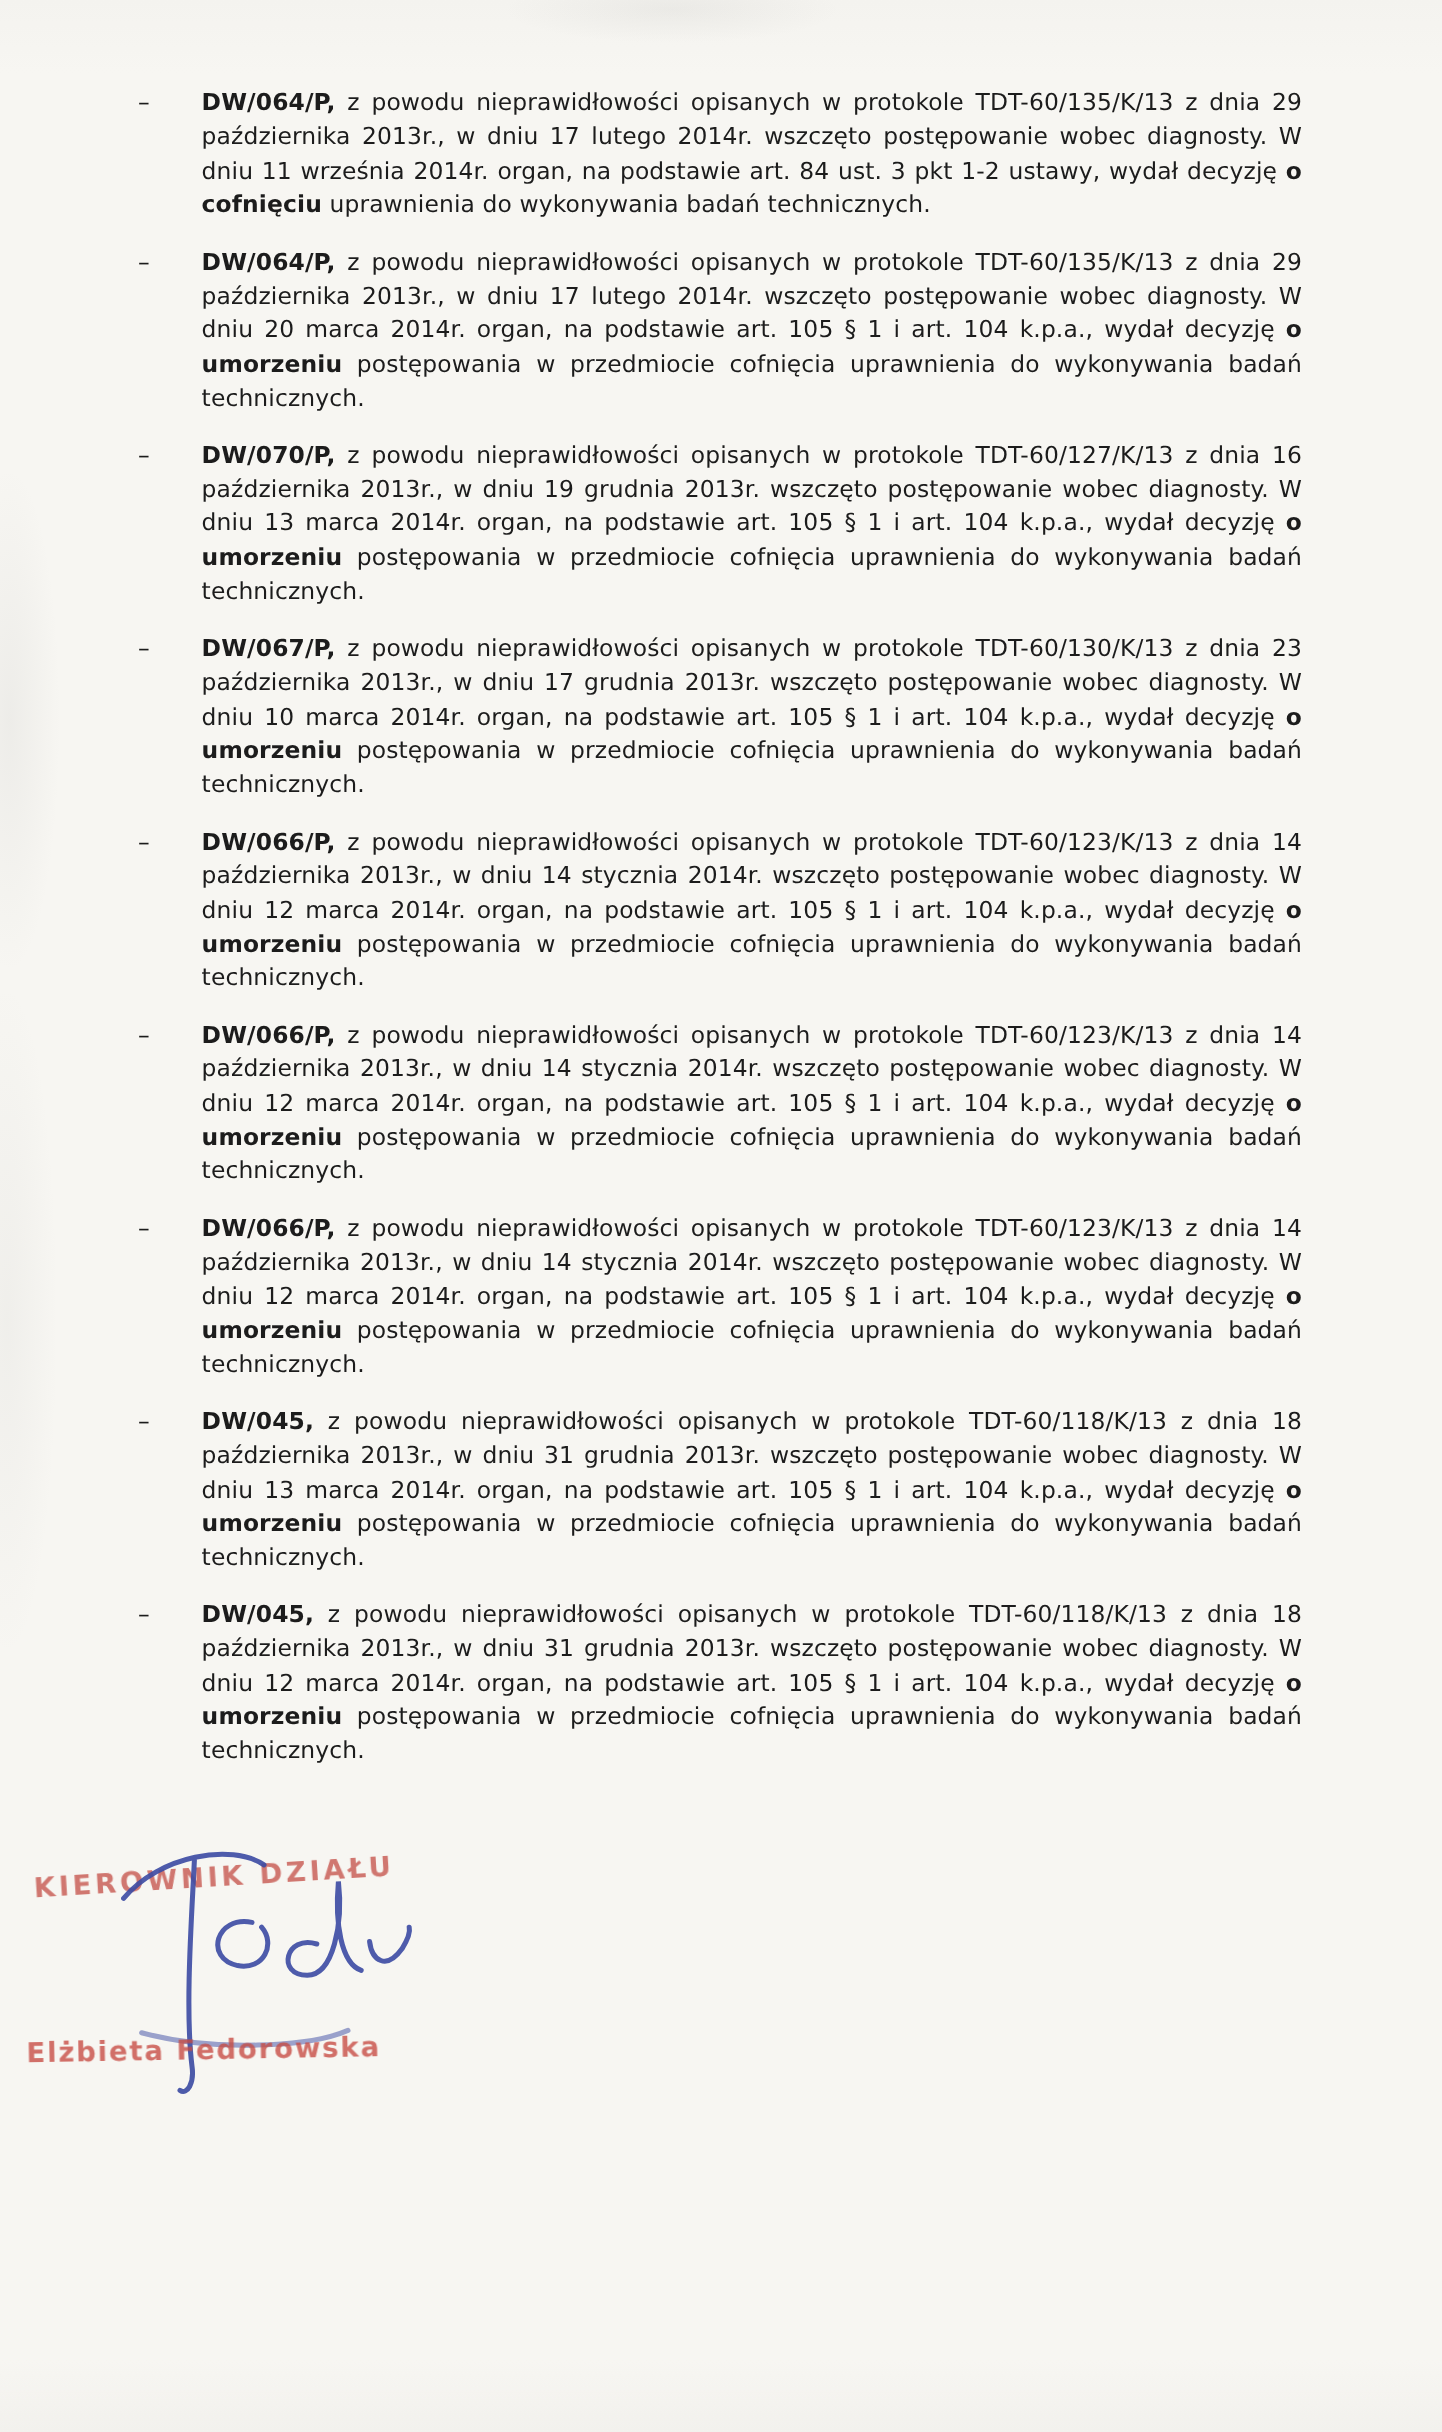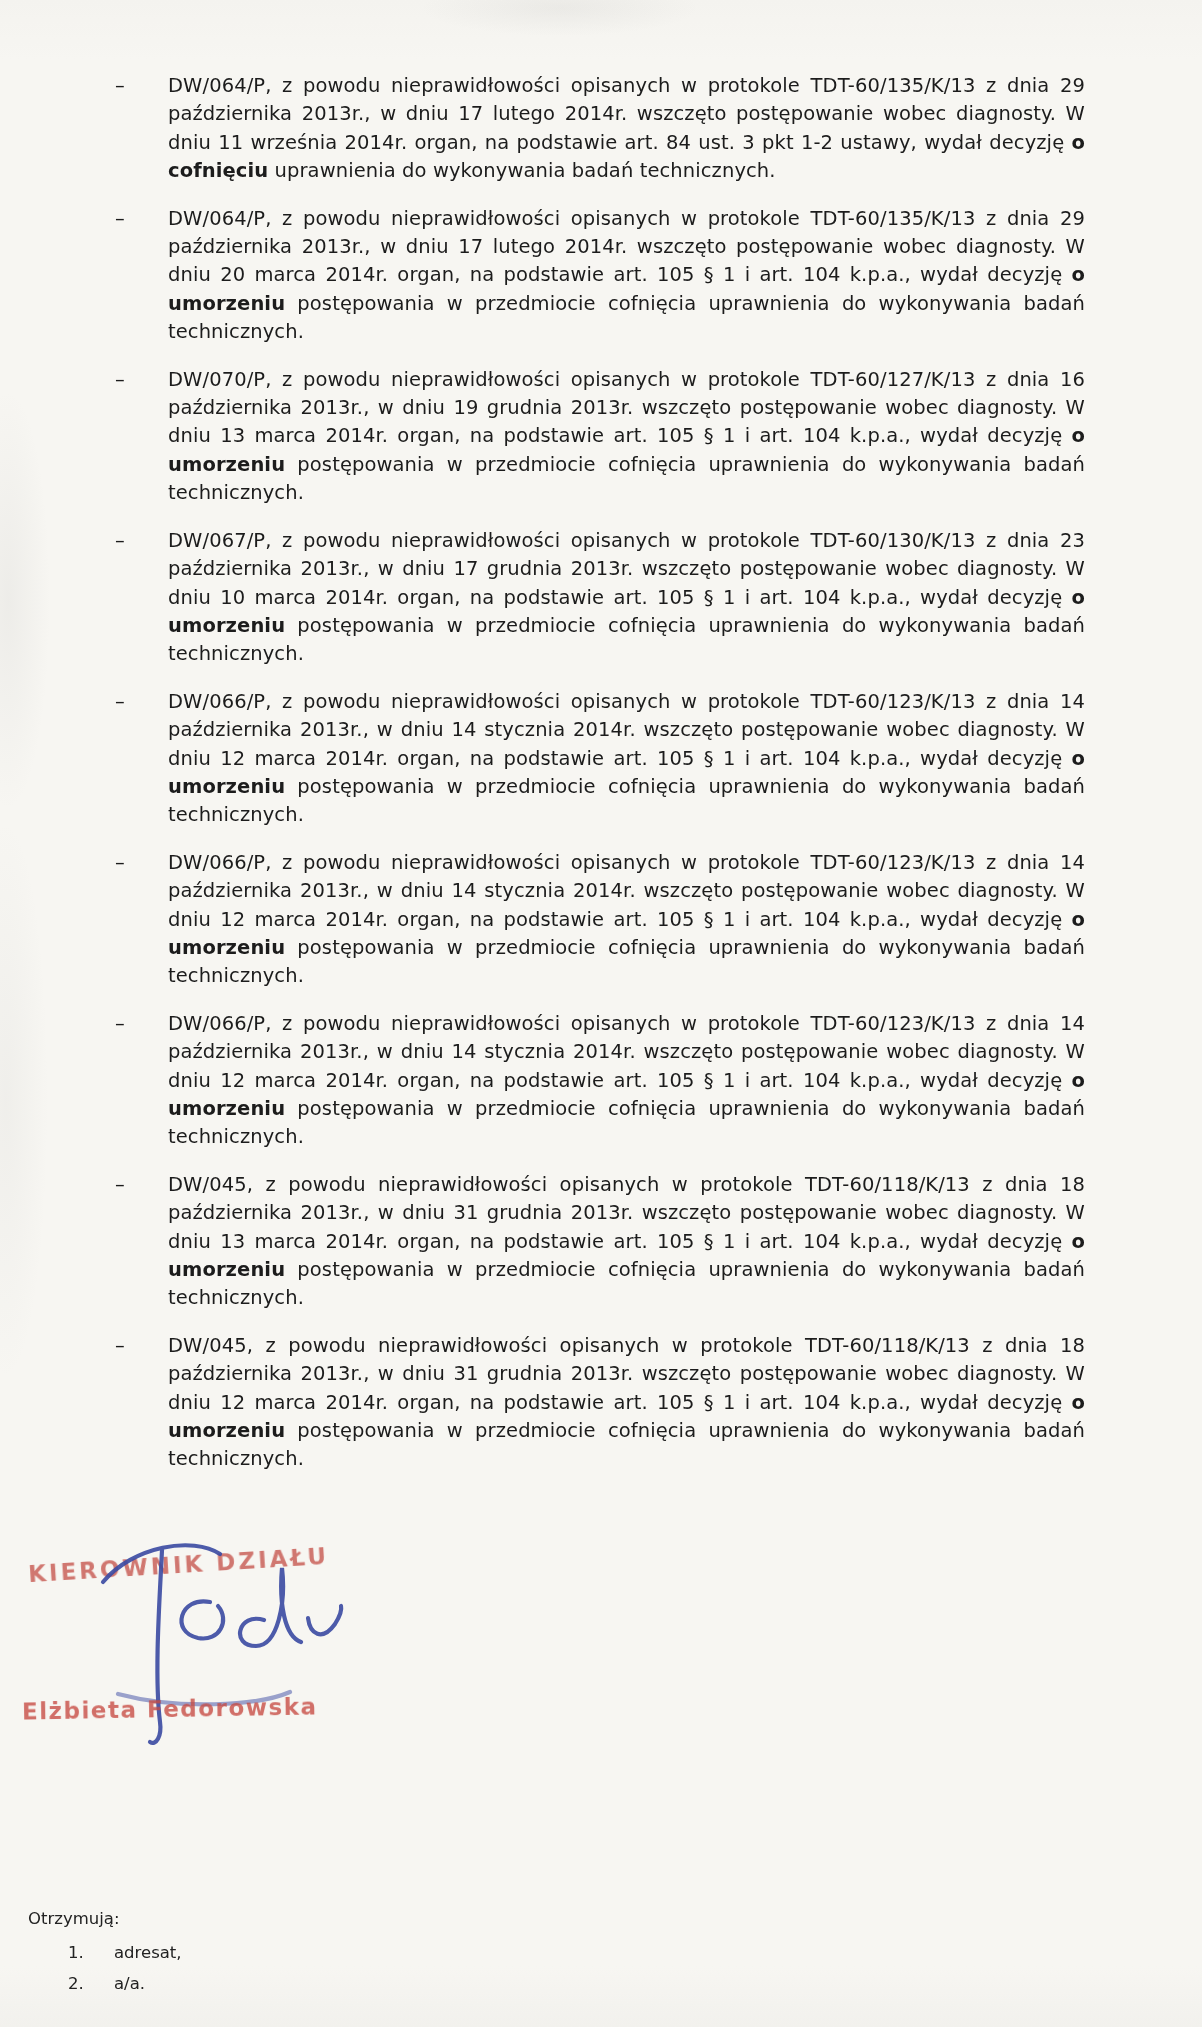--- a/index.html
+++ b/index.html
@@ -37,21 +37,21 @@
     font-size:19.5px;
     line-height:28.4px;
     margin:0 0 19px 0;
     letter-spacing:0.1px;
   }
   .dash-marker{
     position:absolute;
     left:-53px;top:0;
     font-weight:400;
   }
-  .case-no{font-weight:normal;}
+  .case-no{font-weight:bold;}
   .decision{font-weight:bold;}
   .signature-block{
     position:absolute;
     left:18px;top:1538px;
     width:340px;height:220px;
   }
   .stamp-title{
     position:absolute;
     left:10px;top:14px;
     font-size:23px;
@@ -134,27 +134,14 @@
         <path d="M 104 26 C 102 70, 96 150, 102 198 C 104 212, 98 222, 92 218"></path>
         <path d="M 152 78 C 122 72, 112 108, 140 114 C 162 118, 172 96, 160 82"></path>
         <path d="M 206 96 C 180 88, 172 122, 198 122 C 220 122, 228 78, 224 44 C 221 78, 226 112, 243 118"></path>
         <path d="M 250 94 C 252 110, 264 118, 277 100 C 282 92, 284 86, 283 82"></path>
         <path d="M 60 170 C 120 186, 200 182, 232 168" opacity="0.55"></path>
       </g>
     </svg>
     <div class="stamp-name">Elżbieta Fedorowska</div>
   </div>
 
-  <div class="footer-block">
-    <div>Otrzymują:</div>
-    <div class="footer-rows">
-      <div class="footer-row">
-        <span class="footer-num">1.</span>
-        <span class="footer-text">adresat,</span>
-      </div>
-      <div class="footer-row">
-        <span class="footer-num">2.</span>
-        <span class="footer-text">a/a.</span>
-      </div>
-    </div>
-  </div>
 
 </div>
 
 </body></html>

